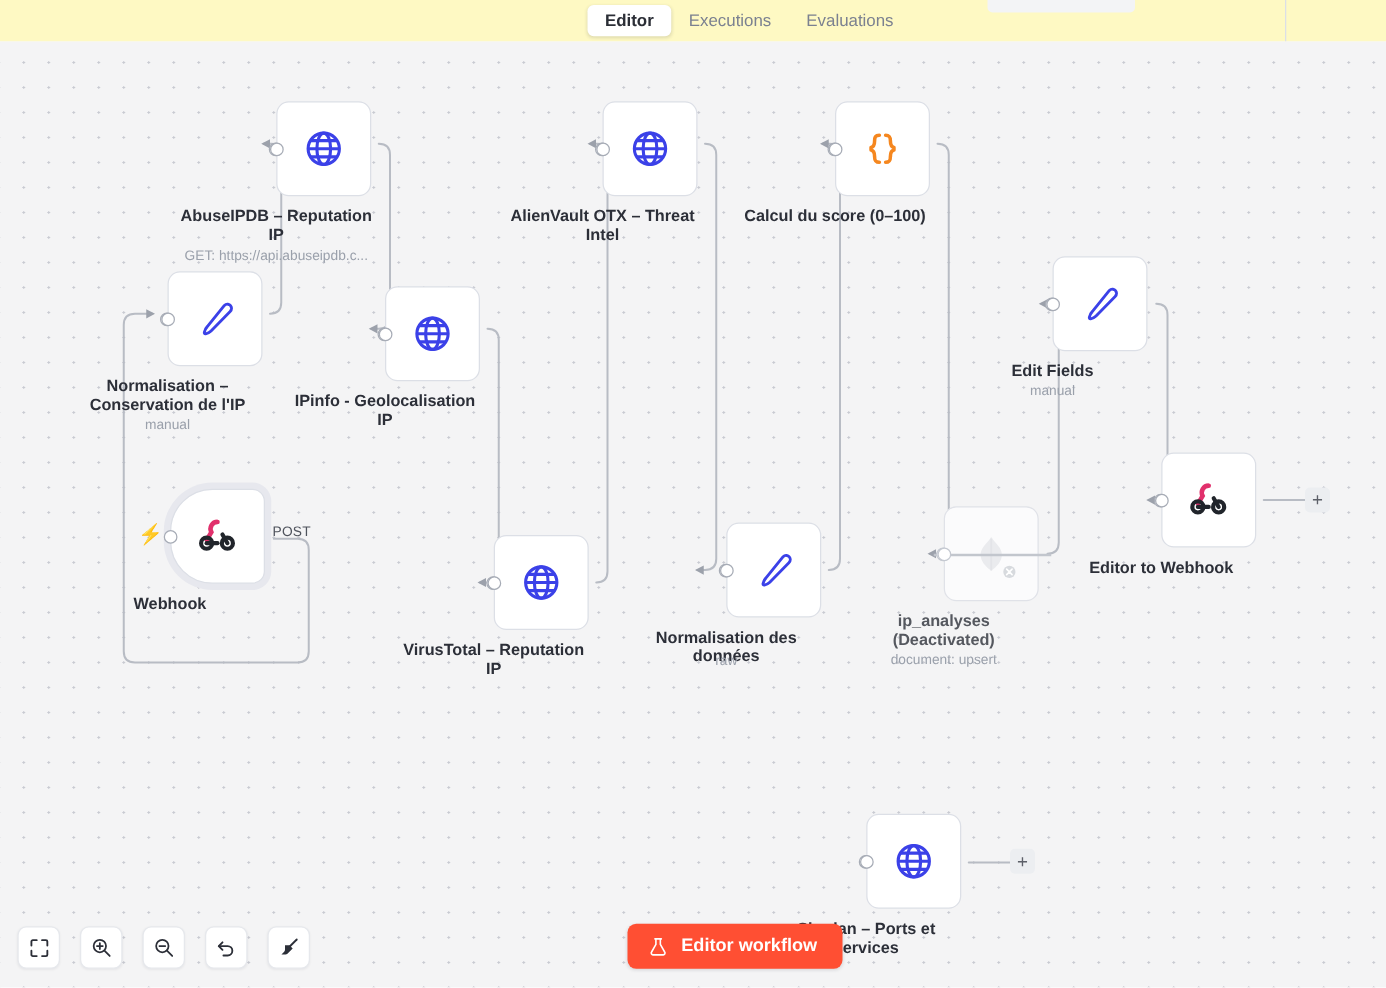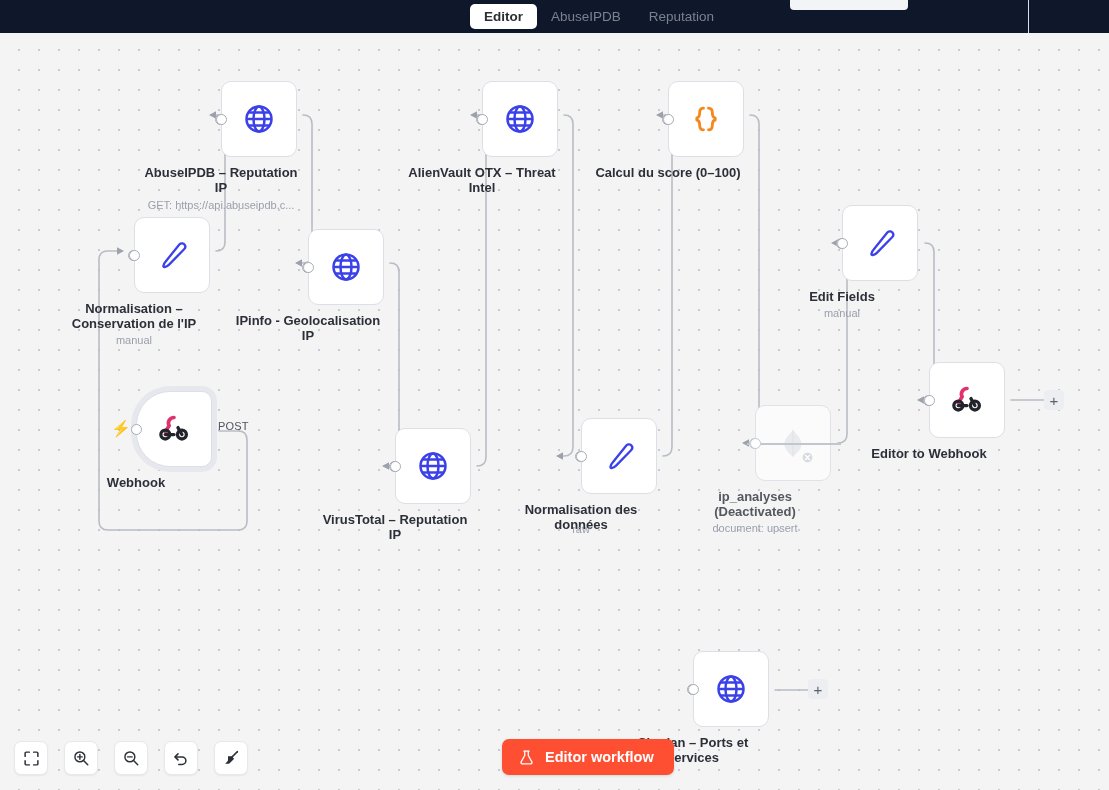--- a/index.html
+++ b/index.html
@@ -9,21 +9,21 @@
     overflow: hidden;
     font-family: "Liberation Sans", sans-serif;
     background: #ffffff;
   }
 
   #app { position: relative; width: 1109px; height: 790px; background: #fff; }
 
   
   .header {
     position: absolute; left: 0; top: 0; width: 1109px; height: 33px;
-    background: #0f172a; z-index: 40;
+    background: #fef9c3; z-index: 40;
   }
   .header-divider {
     position: absolute; left: 1028px; top: 0; width: 1px; height: 33px;
     background: #dbdfe7;
   }
   .header-ghost {
     position: absolute; left: 790px; top: 0; width: 118px; height: 10px;
     background: #f3f4f6; border-radius: 0 0 4px 4px;
   }
   .tabs {
@@ -126,22 +126,22 @@
 </head>
 <body>
 
 <div id="app">
 
   <div class="header">
     <div class="header-ghost"></div>
     <div class="header-divider"></div>
     <div class="tabs">
       <div class="tab active">Editor</div>
-      <div class="tab">AbuseIPDB</div>
-      <div class="tab">Reputation</div>
+      <div class="tab">Executions</div>
+      <div class="tab">Evaluations</div>
     </div>
   </div>
 
   <div class="canvas">
 
     <svg class="edge-layer" viewBox="0 0 1109 757" width="1109" height="757">
       <defs>
         <marker id="arw" markerWidth="9" markerHeight="9" refX="5" refY="4.5" orient="auto" markerUnits="userSpaceOnUse">
           <path d="M0,0.8 L7,4.5 L0,8.2 Z" fill="#9ca1ab"></path>
         </marker>

